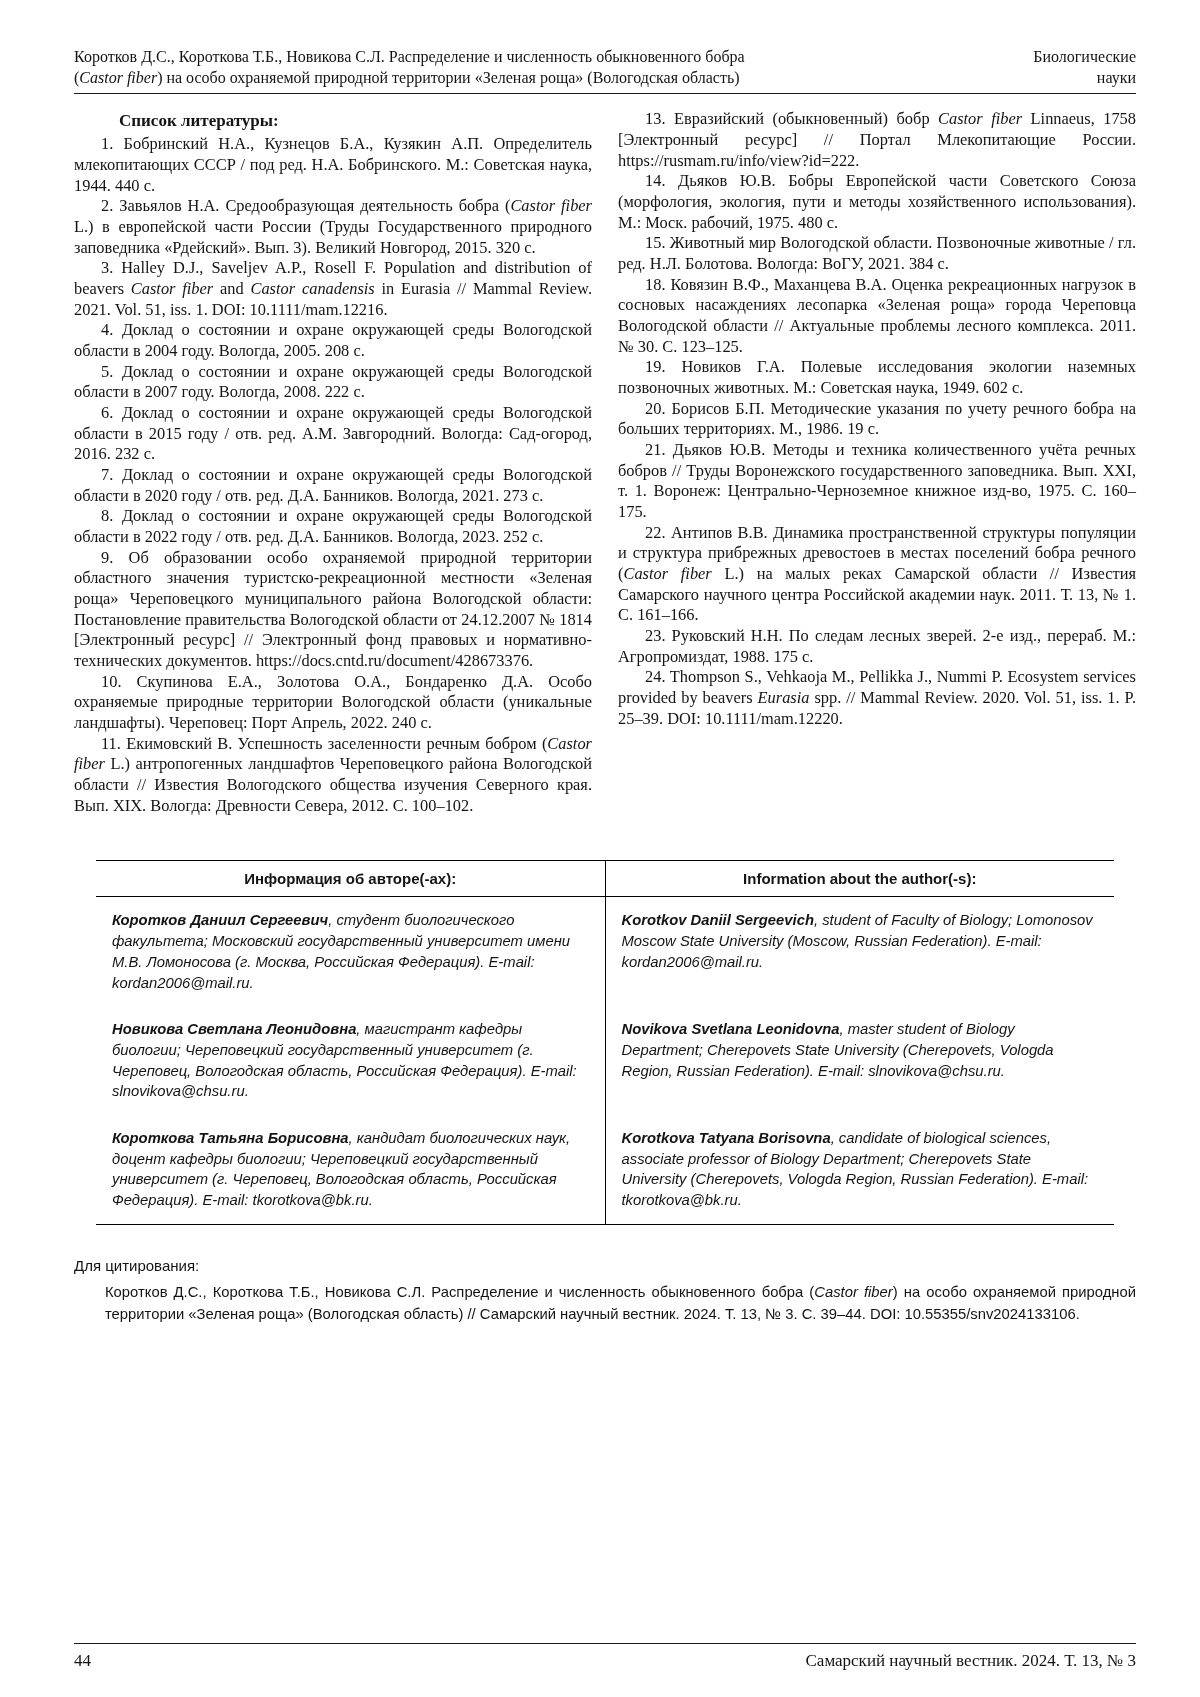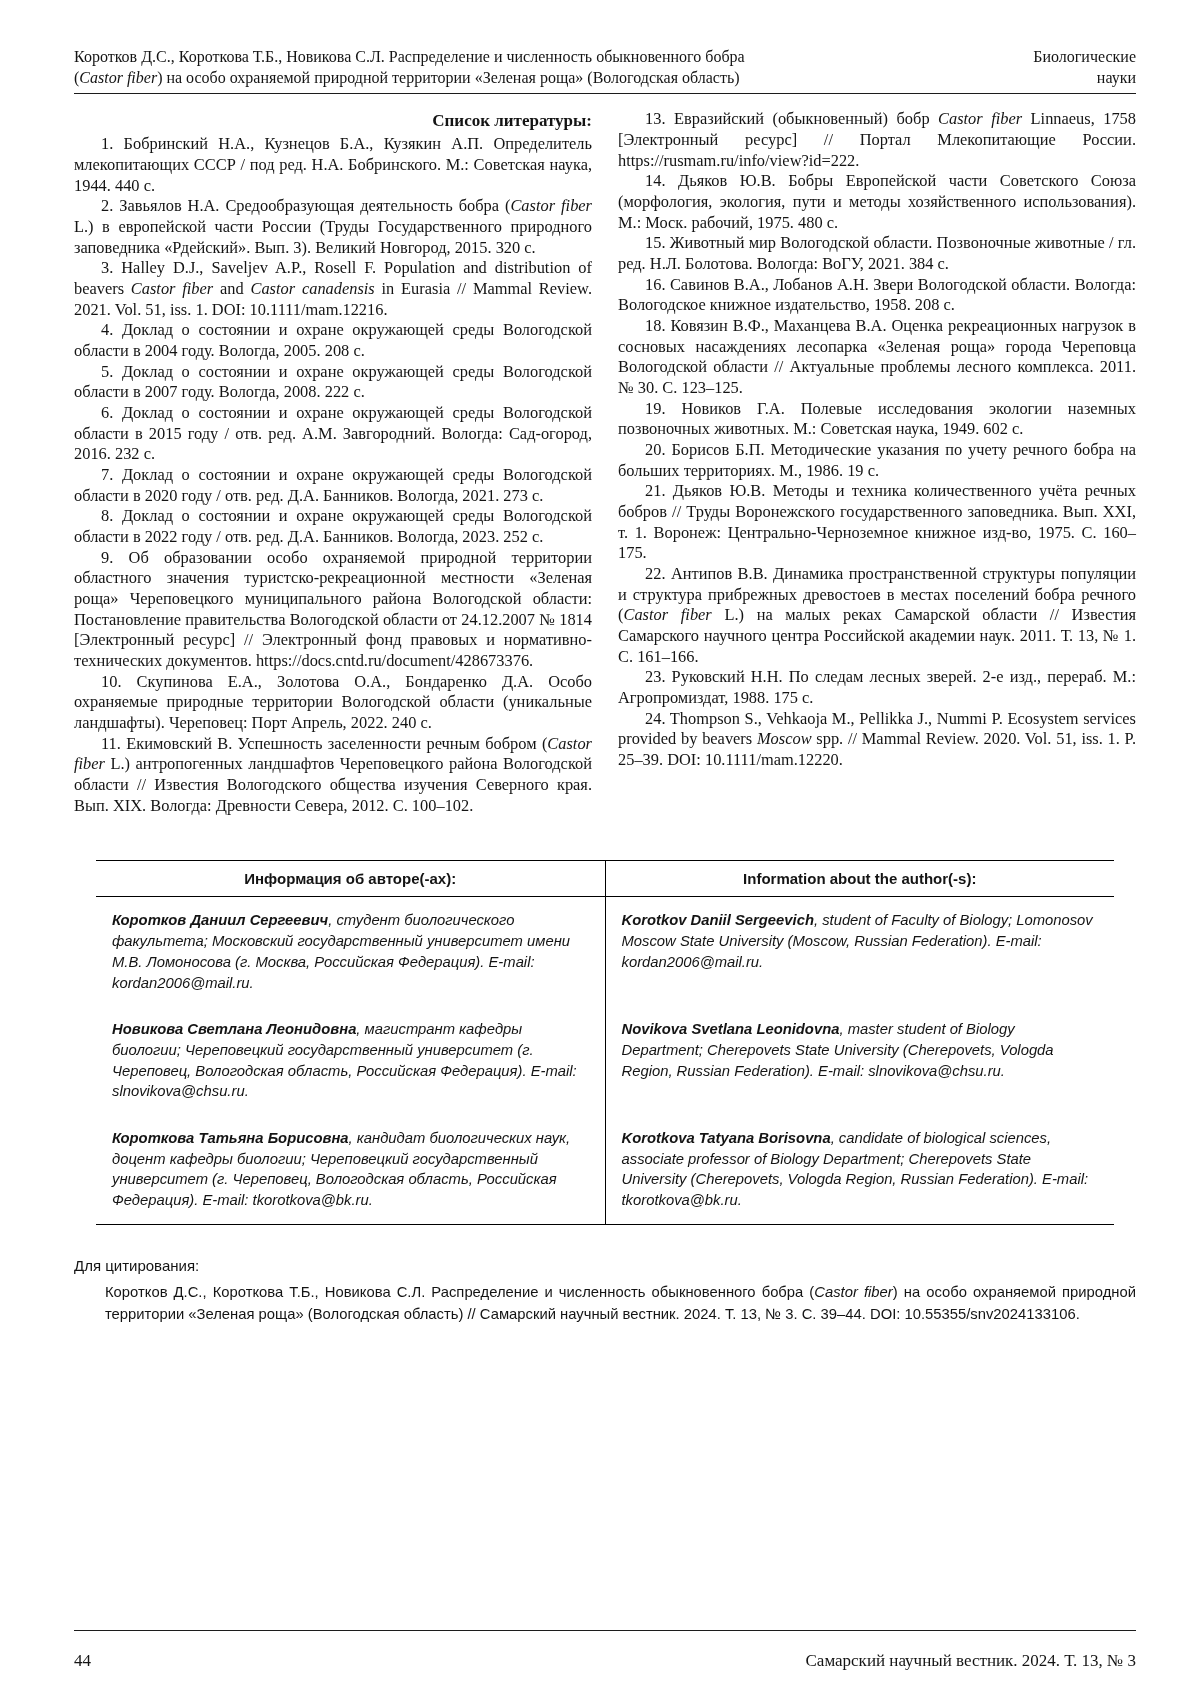--- a/index.html
+++ b/index.html
@@ -17,21 +17,21 @@
   
   .running-head { font-size:16px; line-height:1.32; }
   .rh-row { display:flex; justify-content:space-between; align-items:baseline; }
   .rh-left { padding-right:30px; }
   .rh-right { white-space:nowrap;text-align:center; }
   .head-rule { border-bottom:1.5px solid #1c1c1c; margin-top:5px; }
 
   
   .columns { display:flex; gap:26px; margin-top:15px; }
   .col { flex:1 1 0; min-width:0; }
-  .refs-title { font-weight:bold; font-size:17px; margin:2px 0 3px 45px;text-align:right; }
+  .refs-title { font-weight:bold; font-size:17px; margin:2px 0 3px 45px; }
   p.ref {
     font-size:16.4px; line-height:1.26;
     text-align:justify; text-indent:27px;
     overflow-wrap:break-word;
   }
 
   
   table.authors {
     width:calc(100% - 44px);
     margin:44px auto 0 auto;
@@ -58,21 +58,21 @@
 
   
   .citation { margin-top:32px; font-family:"Liberation Sans", sans-serif; font-size:14.8px; }
   .citation-label { font-weight:normal; font-size:15px; margin-bottom:7px; }
   .citation-text { margin-left:31px; text-align:justify; line-height:1.5; }
 
   
   .footer { margin-top:auto; font-size:17px; }
   .footer-inner {
     border-top:1.5px solid #1c1c1c;
-    padding-top:20px;
+    padding-top:7px;
     display:flex; justify-content:space-between; align-items:baseline;
   }
 </style>
 </head>
 <body>
 
 <div class="running-head">
   <div class="rh-row">
     <span class="rh-left">Коротков Д.С., Короткова Т.Б., Новикова С.Л. Распределение и численность обыкновенного бобра</span>
     <span class="rh-right">Биологические</span>
@@ -96,28 +96,27 @@
     <p class="ref">7. Доклад о состоянии и охране окружающей среды Вологодской области в 2020 году / отв. ред. Д.А. Банников. Вологда, 2021. 273 с.</p>
     <p class="ref">8. Доклад о состоянии и охране окружающей среды Вологодской области в 2022 году / отв. ред. Д.А. Банников. Вологда, 2023. 252 с.</p>
     <p class="ref">9. Об образовании особо охраняемой природной территории областного значения туристско-рекреационной местности «Зеленая роща» Череповецкого муниципального района Вологодской области: Постановление правительства Вологодской области от 24.12.2007 № 1814 [Электронный ресурс] // Электронный фонд правовых и нормативно-технических документов. https://docs.cntd.ru/document/428673376.</p>
     <p class="ref">10. Скупинова Е.А., Золотова О.А., Бондаренко Д.А. Особо охраняемые природные территории Вологодской области (уникальные ландшафты). Череповец: Порт Апрель, 2022. 240 с.</p>
     <p class="ref">11. Екимовский В. Успешность заселенности речным бобром (<span style="font-style: italic;">Castor fiber</span> L.) антропогенных ландшафтов Череповецкого района Вологодской области // Известия Вологодского общества изучения Северного края. Вып. XIX. Вологда: Древности Севера, 2012. С. 100–102.</p>
   </div>
   <div class="col">
     <p class="ref">13. Евразийский (обыкновенный) бобр <span style="font-style: italic;">Castor fiber</span> Linnaeus, 1758 [Электронный ресурс] // Портал Млекопитающие России. https://rusmam.ru/info/view?id=222.</p>
     <p class="ref">14. Дьяков Ю.В. Бобры Европейской части Советского Союза (морфология, экология, пути и методы хозяйственного использования). М.: Моск. рабочий, 1975. 480 с.</p>
     <p class="ref">15. Животный мир Вологодской области. Позвоночные животные / гл. ред. Н.Л. Болотова. Вологда: ВоГУ, 2021. 384 с.</p>
-    <p class="ref">16. Савинов В.А., Лобанов А.Н. Звери Вологодской области. Вологда: Вологодское книжное издательство, 1958. 208 с.</p>
     <p class="ref">18. Ковязин В.Ф., Маханцева В.А. Оценка рекреационных нагрузок в сосновых насаждениях лесопарка «Зеленая роща» города Череповца Вологодской области // Актуальные проблемы лесного комплекса. 2011. № 30. С. 123–125.</p>
     <p class="ref">19. Новиков Г.А. Полевые исследования экологии наземных позвоночных животных. М.: Советская наука, 1949. 602 с.</p>
     <p class="ref">20. Борисов Б.П. Методические указания по учету речного бобра на больших территориях. М., 1986. 19 с.</p>
     <p class="ref">21. Дьяков Ю.В. Методы и техника количественного учёта речных бобров // Труды Воронежского государственного заповедника. Вып. XXI, т. 1. Воронеж: Центрально-Черноземное книжное изд-во, 1975. С. 160–175.</p>
     <p class="ref">22. Антипов В.В. Динамика пространственной структуры популяции и структура прибрежных древостоев в местах поселений бобра речного (<span style="font-style: italic;">Castor fiber</span> L.) на малых реках Самарской области // Известия Самарского научного центра Российской академии наук. 2011. Т. 13, № 1. С. 161–166.</p>
     <p class="ref">23. Руковский Н.Н. По следам лесных зверей. 2-е изд., перераб. М.: Агропромиздат, 1988. 175 с.</p>
-    <p class="ref">24. Thompson S., Vehkaoja M., Pellikka J., Nummi P. Ecosystem services provided by beavers <span style="font-style: italic;">Moscow</span> spp. // Mammal Review. 2020. Vol. 51, iss. 1. P. 25–39. DOI: 10.1111/mam.12220.</p>
+    <p class="ref">24. Thompson S., Vehkaoja M., Pellikka J., Nummi P. Ecosystem services provided by beavers <span style="font-style: italic;">Eurasia</span> spp. // Mammal Review. 2020. Vol. 51, iss. 1. P. 25–39. DOI: 10.1111/mam.12220.</p>
   </div>
 </div>
 
 <table class="authors">
   <thead>
     <tr>
       <th>Информация об авторе(-ах):</th>
       <th>Information about the author(-s):</th>
     </tr>
   </thead>

